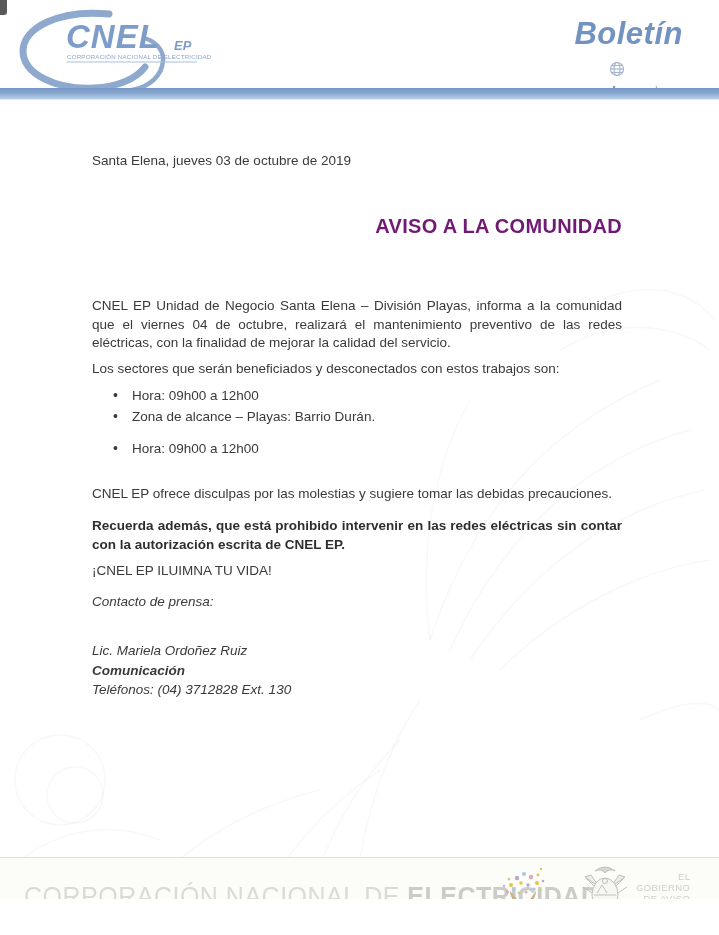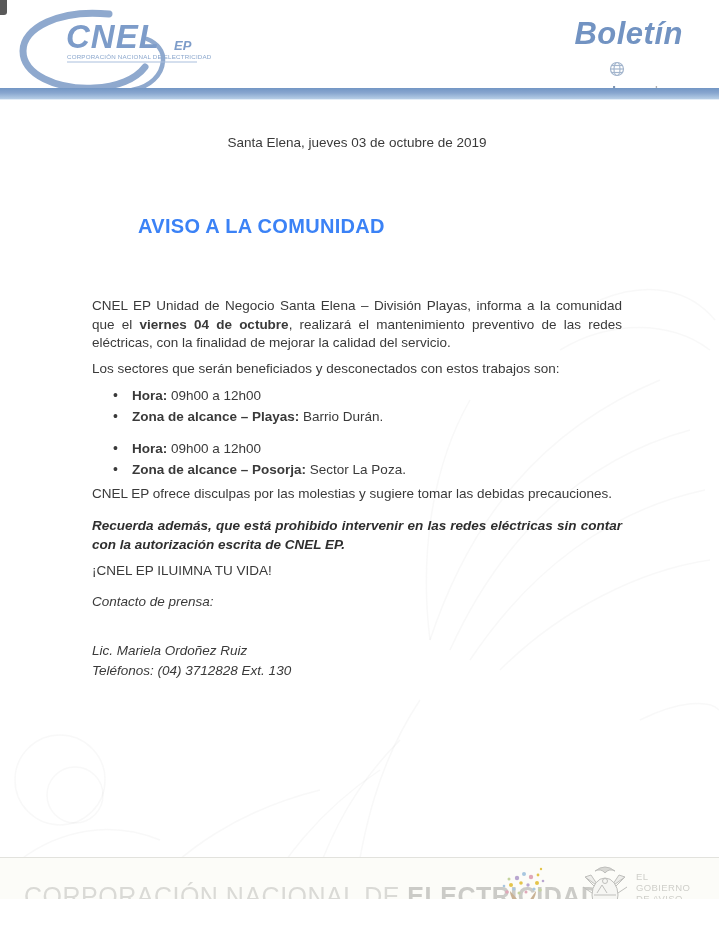--- a/index.html
+++ b/index.html
@@ -21,48 +21,48 @@
   #header-bar{
     position:absolute;left:0;top:88px;width:719px;height:11px;
     background:linear-gradient(to bottom,#7296c4 0%,#88a6cf 45%,#b6cee6 100%);
     border-bottom:1px solid #e3edf7;
   }
   
   #watermark{position:absolute;left:0;top:0;width:719px;height:935px;pointer-events:none;}
   
   #doc{position:absolute;left:92px;top:0;width:530px;font-size:13.5px;line-height:18.5px;}
   #doc .abs{position:absolute;width:100%;}
-  #dateline{top:134px;text-align:center;}
-  #doc-title{top:217px;text-align:left;font-size:20px;font-weight:bold;color:#3b82f6;letter-spacing:.3px;padding-left:46px;box-sizing:border-box;}
+  #dateline{top:152px;text-align:left;}
+  #doc-title{top:217px;text-align:right;font-size:20px;font-weight:bold;color:#701a75;letter-spacing:.3px;padding-left:46px;box-sizing:border-box;}
   #para-1{top:297px;text-align:justify;}
   #para-2{top:360px;}
   #bullet-area{top:385px;}
   ul.bullets{list-style:none;margin:0 0 11px 0;padding:0;}
   ul.bullets li{position:relative;padding-left:40px;line-height:21px;}
   ul.bullets li::before{content:"\2022";position:absolute;left:21px;top:0;font-size:14px;}
   #para-3{top:485px;}
-  #reminder{top:517px;font-weight:bold;font-style:italic;text-align:justify;color:#2e2e2e;}
+  #reminder{top:517px;font-weight:bold;text-align:justify;color:#2e2e2e;}
   #slogan{top:562px;font-weight:normal;}
   #press-contact{top:593px;font-style:italic;}
   #signature{top:641px;font-style:italic;line-height:19.5px;}
-  .b{font-weight:bold;}
+  .b{font-weight:normal;}
   .bi{font-weight:bold;}
   
   #footer{
     position:absolute;left:0;top:857px;width:719px;height:78px;
     background:#fcfcf8;border-top:1px solid #e2e2dd;
   }
   #corp-name{
     position:absolute;left:24px;top:24px;font-size:25px;letter-spacing:.5px;
     color:#dadad6;white-space:nowrap;
   }
   #corp-name .heavy{font-weight:bold;color:#cbcbc7;}
   #tree-logo{position:absolute;left:497px;top:7px;width:52px;height:64px;}
   #crest-logo{position:absolute;left:577px;top:5px;width:56px;height:64px;}
-  #gov-label{position:absolute;left:636px;top:13px;font-size:9.5px;line-height:11px;color:#cfcfca;letter-spacing:.4px;}
+  #gov-label{position:absolute;left:636px;top:13px;font-size:9.5px;line-height:11px;color:#cfcfca;letter-spacing:.4px;text-align:right;}
   #gov-wave{position:absolute;left:633px;top:47px;width:48px;height:18px;}
 </style>
 </head>
 <body>
 
 <div id="page">
 
   <svg id="watermark" viewBox="0 0 719 935">
     <g fill="none" stroke="#707070" stroke-opacity="0.05" stroke-width="1.5">
       <path d="M430 640 C 470 520 540 430 660 380"></path>
@@ -118,29 +118,29 @@
     <div class="abs" id="doc-title">AVISO A LA COMUNIDAD</div>
     <div class="abs" id="para-1"><span>CNEL EP Unidad de Negocio Santa Elena – División Playas, informa a la comunidad que el </span><span class="b">viernes 04 de octubre</span><span>, realizará el mantenimiento preventivo de las redes eléctricas, con la finalidad de mejorar la calidad del servicio.</span></div>
     <div class="abs" id="para-2">Los sectores que serán beneficiados y desconectados con estos trabajos son:</div>
     <div class="abs" id="bullet-area">
         <ul class="bullets">
           <li><span class="b">Hora: </span><span>09h00 a 12h00</span></li>
           <li><span class="b">Zona de alcance – Playas: </span><span>Barrio Durán.</span></li>
         </ul>
         <ul class="bullets">
           <li><span class="b">Hora: </span><span>09h00 a 12h00</span></li>
-          <li><span class="b">Zona de alcance – Posorja: </span><span>Sector La Poza.</span></li>
         </ul>
       </div>
     <div class="abs" id="para-3">CNEL EP ofrece disculpas por las molestias y sugiere tomar las debidas precauciones.</div>
     <div class="abs" id="reminder">Recuerda además, que está prohibido intervenir en las redes eléctricas sin contar con la autorización escrita de CNEL EP.</div>
     <div class="abs" id="slogan">¡CNEL EP ILUIMNA TU VIDA!</div>
     <div class="abs" id="press-contact">Contacto de prensa:</div>
     <div class="abs" id="signature">
       <div>Lic. Mariela Ordoñez Ruiz</div>
+      <div class="bi">Comunicación</div>
       <div>Teléfonos: (04) 3712828 Ext. 130</div>
     </div>
   </div>
 
   <div id="footer">
     <div id="corp-name"><span>CORPORACIÓN NACIONAL DE </span><span class="heavy">ELECTRICIDAD</span></div>
 
     <svg id="tree-logo" viewBox="0 0 52 64">
       <g fill="#c9b193">
         <path d="M24 60 C 25 48 23 41 18 34 C 26 39 28 46 27 60 Z"></path>

